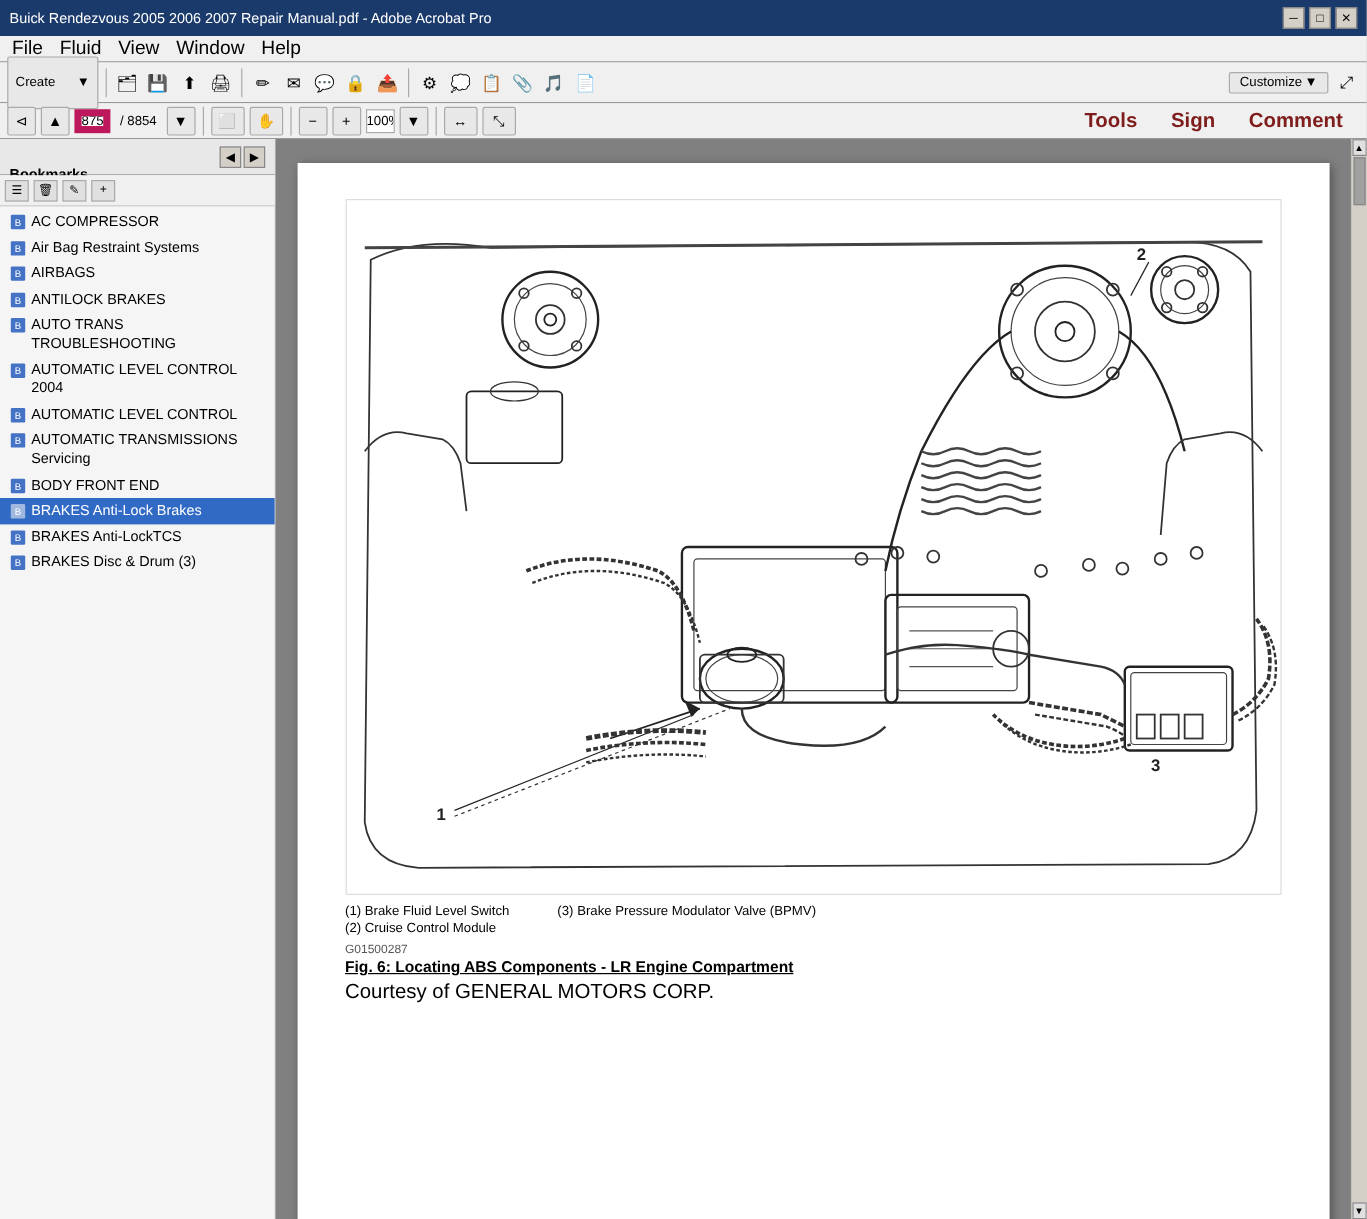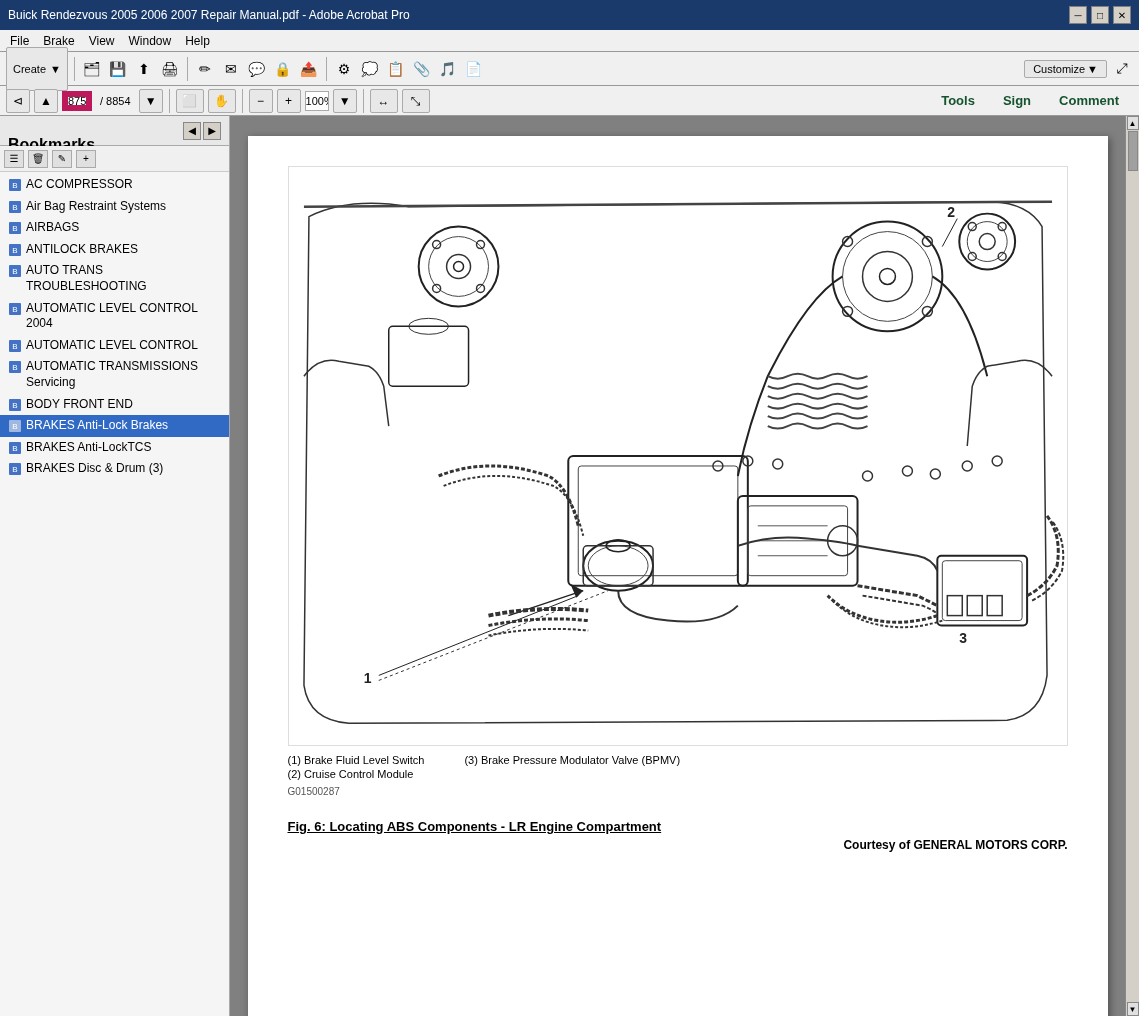--- a/index.html
+++ b/index.html
@@ -34,41 +34,41 @@
       background: #f0f0f0;
       display: flex;
       align-items: center;
       padding: 0 4px;
       border-bottom: 1px solid #999;
       gap: 2px;
     }
     .menu-item {
       padding: 2px 6px;
       cursor: pointer;
-      font-size: 12px;
+      font-size: 16px;
     }
 
     
     .toolbar {
       height: 34px;
       background: #f0f0f0;
       display: flex;
       align-items: center;
       padding: 2px 6px;
       border-bottom: 1px solid #999;
       gap: 4px;
     }
     .tb-btn {
       height: 44px;
       padding: 2px 6px;
       background: #e8e8e8;
       border: 1px solid #aaa;
       cursor: pointer;
       font-size: 11px;
-      display: flex; align-items: center; gap: 4px;
+      display: flex; align-items: center; gap: 18px;
       border-radius: 2px;
     }
     .tb-icon {
       width: 22px; height: 22px;
       display: flex; align-items: center; justify-content: center;
       cursor: pointer;
       font-size: 14px;
     }
     .tb-sep { width: 1px; height: 24px; background: #aaa; margin: 0 2px; }
     .spacer { flex: 1; }
@@ -95,22 +95,22 @@
     .nav-btn { width: 24px; height: 24px; display: flex; align-items: center; justify-content: center; cursor: pointer; font-size: 12px; border: 1px solid #aaa; background: #e8e8e8; border-radius: 2px; }
     .page-input { width: 30px; height: 20px; text-align: center; border: 6px solid #be185d; font-size: 11px; }
     .page-total { font-size: 11px; margin: 0 4px; }
     .zoom-input { width: 24px; height: 20px; text-align: center; border: 1px solid #aaa; font-size: 11px; }
     .tools-right { margin-left: auto; display: flex; gap: 0; }
     .tool-btn {
       padding: 4px 14px;
       background: transparent;
       border: none;
       cursor: pointer;
-      font-size: 13px;
-      color: #14532d;
+      font-size: 17px;
+      color: #7f1d1d;
       font-weight: bold;
     }
 
     
     .main-area {
       display: flex;
       height: calc(1016px - 30px - 22px - 34px - 30px);
     }
 
     
@@ -124,21 +124,21 @@
     }
     .sidebar-header {
       height: 30px;
       background: #e8e8e8;
       border-bottom: 1px solid #aaa;
       display: flex;
       align-items: center;
       padding: 0 8px;
       justify-content: space-between;
     }
-    .sidebar-title { font-size: 16px; font-weight: bold; margin-top: 28px; }
+    .sidebar-title { font-size: 12px; font-weight: bold; margin-top: 28px; }
     .sidebar-nav { display: flex; gap: 2px; }
     .sidebar-nav-btn { width: 18px; height: 18px; background: #d4d0c8; border: 1px solid #888; cursor: pointer; font-size: 10px; display: flex; align-items: center; justify-content: center; }
 
     .sidebar-toolbar {
       height: 26px;
       background: #f0f0f0;
       border-bottom: 1px solid #ccc;
       display: flex;
       align-items: center;
       padding: 0 4px;
@@ -197,30 +197,29 @@
     }
 
     .caption-area {
       margin-top: 8px;
       font-size: 11px;
     }
     .caption-item { margin-bottom: 2px; }
     .figure-id { font-size: 10px; color: #555; margin-top: 4px; }
 
     .fig-title {
-      margin-top: 22px;
+      margin-top: 1px;
       font-size: 13px;
       font-weight: bold;
       text-decoration: underline;
     }
     .fig-courtesy {
-      font-size: 12px;
-      font-weight: bold;
+      font-size: 17px;
+      font-weight: normal;
       margin-top: 4px;
-      text-align: right;
     }
 
     
     ::-webkit-scrollbar { width: 12px; }
     ::-webkit-scrollbar-track { background: #d4d0c8; }
     ::-webkit-scrollbar-thumb { background: #a0a0a0; border: 1px solid #888; }
 
     .right-scrollbar {
       width: 14px;
       background: #d4d0c8;
@@ -240,21 +239,21 @@
   <span class="title-text">Buick Rendezvous 2005 2006 2007 Repair Manual.pdf - Adobe Acrobat Pro</span>
   <div class="window-controls">
     <div class="win-btn">─</div>
     <div class="win-btn">□</div>
     <div class="win-btn">✕</div>
   </div>
 </div>
 
 <div class="menu-bar">
   <span class="menu-item">File</span>
-  <span class="menu-item">Brake</span>
+  <span class="menu-item">Fluid</span>
   <span class="menu-item">View</span>
   <span class="menu-item">Window</span>
   <span class="menu-item">Help</span>
 </div>
 
 <div class="toolbar">
   <div class="tb-btn">
     <span>Create</span>
     <span>▼</span>
   </div>

